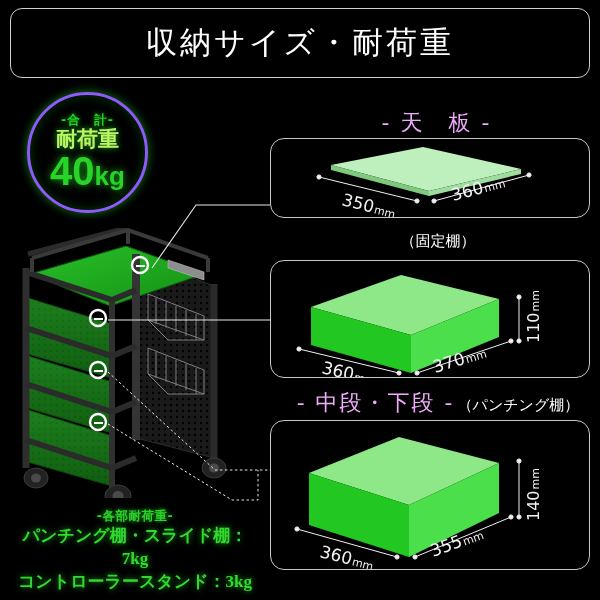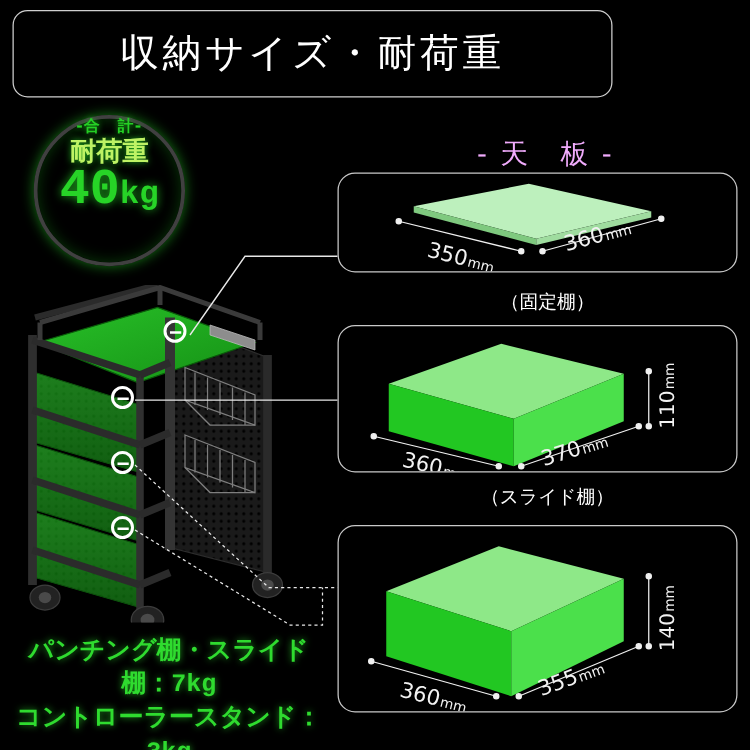--- a/index.html
+++ b/index.html
@@ -2,40 +2,40 @@
 <html><head>
 <meta charset="utf-8">
 <style>
   html,body{margin:0;padding:0;background:#000;}
   body{width:600px;height:600px;overflow:hidden;position:relative;
        font-family:"Liberation Sans","DejaVu Sans",sans-serif;}
 
   .stage{position:absolute;inset:0;background:#000;}
 
   
-  .title-box{position:absolute;left:10px;top:8px;width:480px;height:70px;
+  .title-box{position:absolute;left:10px;top:8px;width:580px;height:70px;
     border:1.5px solid #cfcfcf;border-radius:12px;box-sizing:border-box;
     display:flex;align-items:center;justify-content:center;}
   .title-text{color:#fff;font-size:31px;letter-spacing:3px;font-weight:400;
     font-family:"DejaVu Sans","Liberation Sans",sans-serif;}
 
   
   .badge{position:absolute;left:27px;top:92px;width:121px;height:121px;
-    border:3px solid #404040;border-radius:50%;box-sizing:border-box;
+    border:3px solid #8b5cf6;border-radius:50%;box-sizing:border-box;
     box-shadow:0 0 10px rgba(40,220,40,.55),inset 0 0 12px rgba(30,200,30,.28);
-    display:flex;flex-direction:column;align-items:center;}
+    display:flex;flex-direction:column;align-items:center;justify-content:center;}
   .badge-top{color:#25cf25;font-size:12.5px;font-weight:bold;letter-spacing:1px;
     line-height:1;text-shadow:0 0 5px rgba(40,230,40,.8);
     font-family:"DejaVu Sans","Liberation Sans",sans-serif;}
   .badge-mid{color:#bef264;font-size:21px;font-weight:bold;line-height:1.05;
     margin-top:2px;letter-spacing:0px;text-shadow:0 0 6px rgba(40,230,40,.8);
     font-family:"DejaVu Sans","Liberation Sans",sans-serif;}
   .badge-big{color:#27d427;font-weight:bold;line-height:1;margin-top:1px;
     text-shadow:0 0 8px rgba(40,230,40,.75);
-    font-family:Liberation Mono, monospace;}
+    font-family:Liberation Sans, sans-serif;}
   .badge-big .num{font-size:40px;}
   .badge-big .unit{font-size:26px;}
 
   
   .photo{position:absolute;left:18px;top:228px;width:230px;height:270px;}
 
   
   .leaders{position:absolute;inset:0;pointer-events:none;}
 
   
@@ -56,23 +56,23 @@
   .head-2{left:270px;top:232px;width:320px;height:24px;}
   .head-3{left:270px;top:388px;width:320px;height:24px;}
 
   .dim-num{font-size:17px;}
 
   
   .notes{position:absolute;left:10px;top:508px;width:250px;text-align:center;}
   .notes .n-head{color:#2ad22a;font-size:12.5px;font-weight:bold;
     text-shadow:0 0 5px rgba(45,230,45,.75);letter-spacing:.5px;
     font-family:"DejaVu Sans","Liberation Sans",sans-serif;}
-  .notes .n-line{color:#2fdb2f;font-size:20px;font-weight:bold;line-height:1.35;
+  .notes .n-line{color:#2fdb2f;font-size:17px;font-weight:bold;line-height:1.35;
     text-shadow:0 0 6px rgba(45,235,45,.7);letter-spacing:0px;
-    font-family:Liberation Mono, monospace;}
+    font-family:Liberation Serif, serif;}
 </style>
 </head>
 <body>
 
 <div class="stage">
 
   <div class="title-box">
     <div class="title-text">収納サイズ・耐荷重</div>
   </div>
 
@@ -245,21 +245,22 @@
       <text x="164" y="112" fill="#f2f2f2" font-family="DejaVu Sans, Liberation Sans, sans-serif" transform="rotate(-17 164 112)">
         <tspan font-size="17">370</tspan><tspan font-size="11" dx="1">mm</tspan>
       </text>
       <text x="268" y="82" fill="#f2f2f2" font-family="DejaVu Sans, Liberation Sans, sans-serif" transform="rotate(-90 268 82)">
         <tspan font-size="16">110</tspan><tspan font-size="11" dx="1">mm</tspan>
       </text>
     </svg>
   </div>
 
   <div class="panel-head head-3">
-    <span class="ph-sub">（スライド棚）</span>
+    <span class="ph-main">- 中段・下段 -</span>
+    <span class="ph-sub">（パンチング棚）</span>
   </div>
   <div class="panel panel-3">
     <svg width="318" height="148" viewBox="0 0 318 148">
       <polygon points="38,52 128,16 228,42 138,84" fill="#8ee888"></polygon>
       <polygon points="38,52 38,104 138,136 138,84" fill="#22c722"></polygon>
       <polygon points="138,84 138,136 228,92 228,42" fill="#4be04b"></polygon>
       <g stroke="#f0f0f0" stroke-width="1" fill="#f0f0f0">
         <path d="M26,108 L126,136"></path>
           <circle cx="26" cy="108" r="2.1"></circle>
           <circle cx="126" cy="136" r="2.1"></circle>
@@ -276,17 +277,18 @@
       <text x="162" y="136" fill="#f2f2f2" font-family="DejaVu Sans, Liberation Sans, sans-serif" transform="rotate(-20 162 136)">
         <tspan font-size="17">355</tspan><tspan font-size="11" dx="1">mm</tspan>
       </text>
       <text x="268" y="100" fill="#f2f2f2" font-family="DejaVu Sans, Liberation Sans, sans-serif" transform="rotate(-90 268 100)">
         <tspan font-size="16">140</tspan><tspan font-size="11" dx="1">mm</tspan>
       </text>
     </svg>
   </div>
 
   <div class="notes">
+    <div class="n-head">-各部耐荷重-</div>
     <div class="n-line">パンチング棚・スライド棚：7kg</div>
     <div class="n-line">コントローラースタンド：3kg</div>
   </div>
 
 </div>
 
 </body></html>

